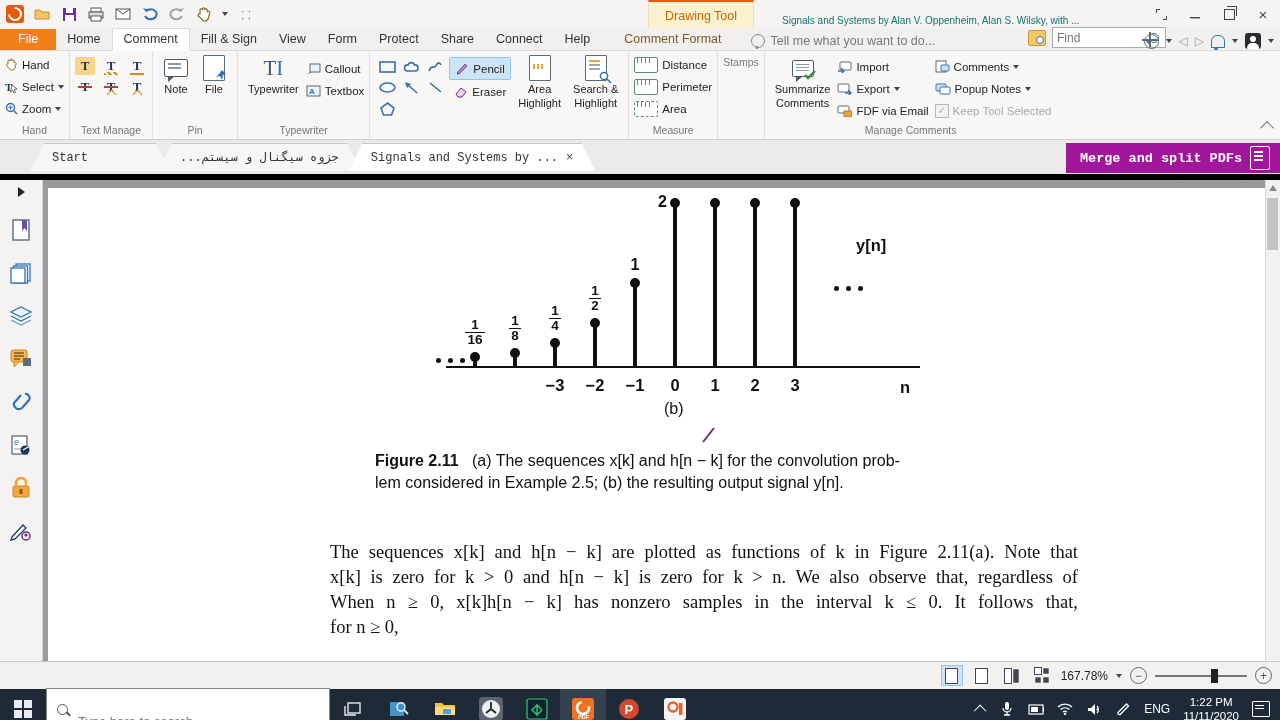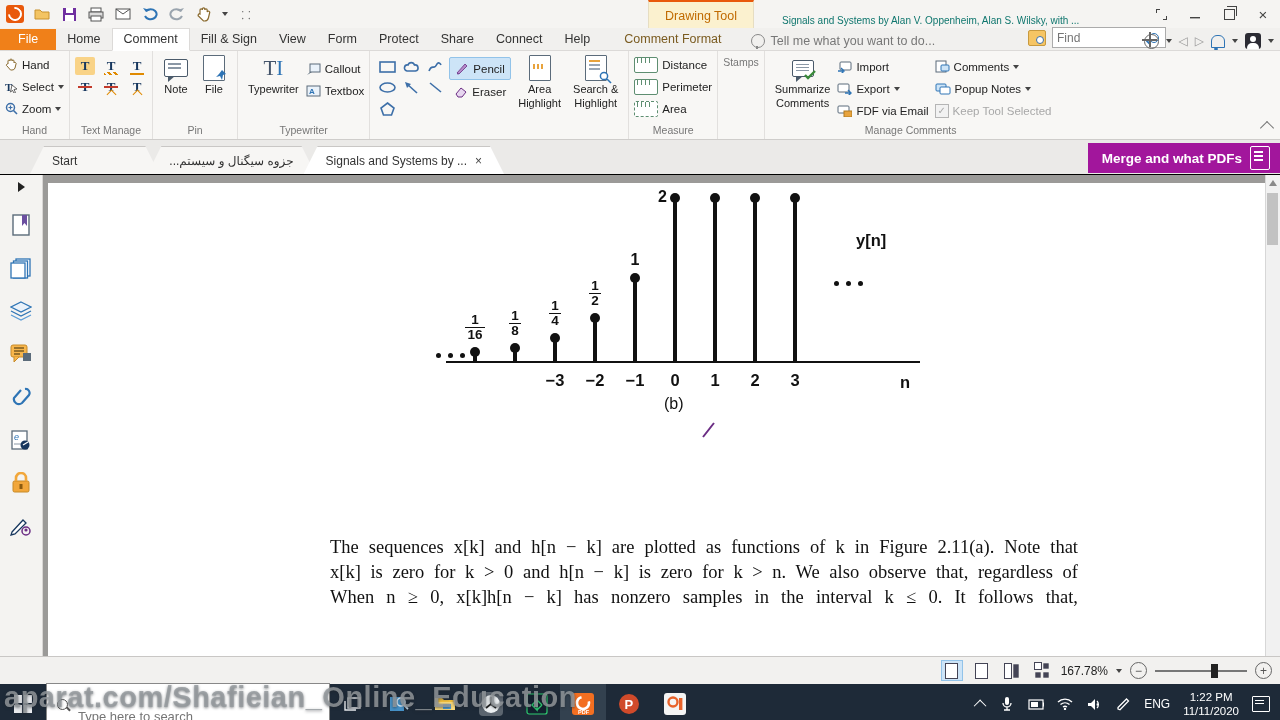--- a/index.html
+++ b/index.html
@@ -76,21 +76,21 @@
   .bubble i{position:absolute;left:3px;height:1.5px;background:#8A97A5;width:13px;}
   .shape{stroke:#3D6FA8;fill:none;stroke-width:1.6;}
   .grp-shapes{display:grid;grid-template-columns:24px 24px 24px;grid-auto-rows:21px;align-items:center;justify-items:center;padding-top:2px;}
   .rulered{width:22px;height:14px;border:1.4px solid #5E8E71;border-radius:2px;position:relative;background:#fff;}
   .rulered:after{content:"";position:absolute;left:2px;top:0;width:16px;height:5px;background:repeating-linear-gradient(90deg,#5E8E71 0 1.5px,transparent 1.5px 4px);}
   .chk{width:12px;height:12px;border:1.4px solid #B5B5B5;background:#F2F2F2;display:inline-flex;align-items:center;justify-content:center;color:#A8A8A8;font-size:10px;}
   .dis{color:#A8A8A8;}
   .collapse{position:absolute;right:8px;bottom:6px;width:9px;height:9px;border-left:1.6px solid #777;border-top:1.6px solid #777;transform:rotate(45deg);}
 
   
-  .doctabs{height:34px;background:#EBEAE8;position:relative;display:flex;align-items:flex-end;padding-left:30px;border-bottom:1px solid #000000;}
+  .doctabs{height:34px;background:#EBEAE8;position:relative;display:flex;align-items:center;padding-left:30px;border-bottom:6px solid #000000;font-family:Liberation Mono, monospace;}
   .dtab{height:27px;display:flex;align-items:center;gap:8px;font-size:12px;color:#333;background:#F7F6F4;padding:0 22px;margin-right:-12px;clip-path:polygon(14px 0,calc(100% - 14px) 0,100% 100%,0 100%);border-top:1px solid #C9C7C5;white-space:nowrap;}
   .dtab.active{background:#fff;z-index:3;font-weight:normal;}
   .dtab .x{color:#444;font-size:12px;}
   .tabmenu{position:absolute;right:186px;bottom:8px;}
   .mergebtn{position:absolute;right:0;top:3px;height:30px;background:#A2169C;color:#fff;display:flex;align-items:center;gap:8px;padding:0 10px 0 14px;font-size:13.5px;font-weight:bold;}
   .mdoc{width:18px;height:22px;border:1.5px solid #fff;border-radius:2px;position:relative;}
   .mdoc i{position:absolute;left:3px;height:1.5px;width:9px;background:#fff;}
 
   
   .content{position:relative;height:481px;background:#9B9A98;overflow:hidden;}
@@ -542,21 +542,21 @@
       </div>
     <div class="dtab">
         <span>...جزوه سیگنال و سیستم</span>
       </div>
     <div class="dtab active">
         <span>Signals and Systems by ...</span>
         <span class="x">×</span>
       </div>
     <span class="caret tabmenu"></span>
     <div class="mergebtn">
-        <span>Merge and what PDFs</span>
+        <span>Merge and split PDFs</span>
         <span class="mdoc">
           <i style="top:4px"></i>
           <i style="top:8px"></i>
           <i style="top:12px"></i>
         </span>
       </div>
   </div>
 
   <div class="content">
     <div class="sidebar">
@@ -682,25 +682,30 @@
           <div class="xtick" style="left: 227px; top: 182px;">0</div>
           <div class="xtick" style="left: 267px; top: 182px;">1</div>
           <div class="xtick" style="left: 307px; top: 182px;">2</div>
           <div class="xtick" style="left: 347px; top: 182px;">3</div>
         </div>
 
       <svg class="pencilmark">
           <path d="M14 2 C10 7 7 11 3 16" stroke="#6B2D84" stroke-width="2" fill="none"></path>
         </svg>
 
+      <div class="figcap">
+        <div><b>Figure 2.11</b>&nbsp;&nbsp;&nbsp;<span>(a) The sequences x[k] and h[n − k] for the convolution prob-</span></div>
+        <div>lem considered in Example 2.5; (b) the resulting output signal y[n].</div>
+      </div>
 
       <div class="bodytxt">
         <div class="bl">The sequences x[k] and h[n − k] are plotted as functions of k in Figure 2.11(a). Note that</div>
         <div class="bl">x[k] is zero for k &gt; 0 and h[n − k] is zero for k &gt; n. We also observe that, regardless of</div>
         <div class="bl">When n ≥ 0, x[k]h[n − k] has nonzero samples in the interval k ≤ 0. It follows that,</div>
+        <div class="bl last">for n ≥ 0,</div>
       </div>
     </div>
 
     <div class="vscroll">
       <span class="varr"></span>
       <span class="vthumb"></span>
     </div>
   </div>
 
   <div class="statusbar">
@@ -828,14 +833,13 @@
         </span>
       <span class="lang">ENG</span>
       <span class="clockblk"><span>1:22 PM</span><br><span>11/11/2020</span></span>
       <span class="notifico">
           <i style="top:3px"></i>
           <i style="top:6px"></i>
         </span>
     </div>
   </div>
 
-  <div class="watermark">aparat.com/Shafieian_Online_Education</div>
 </div>
 
 </body></html>

